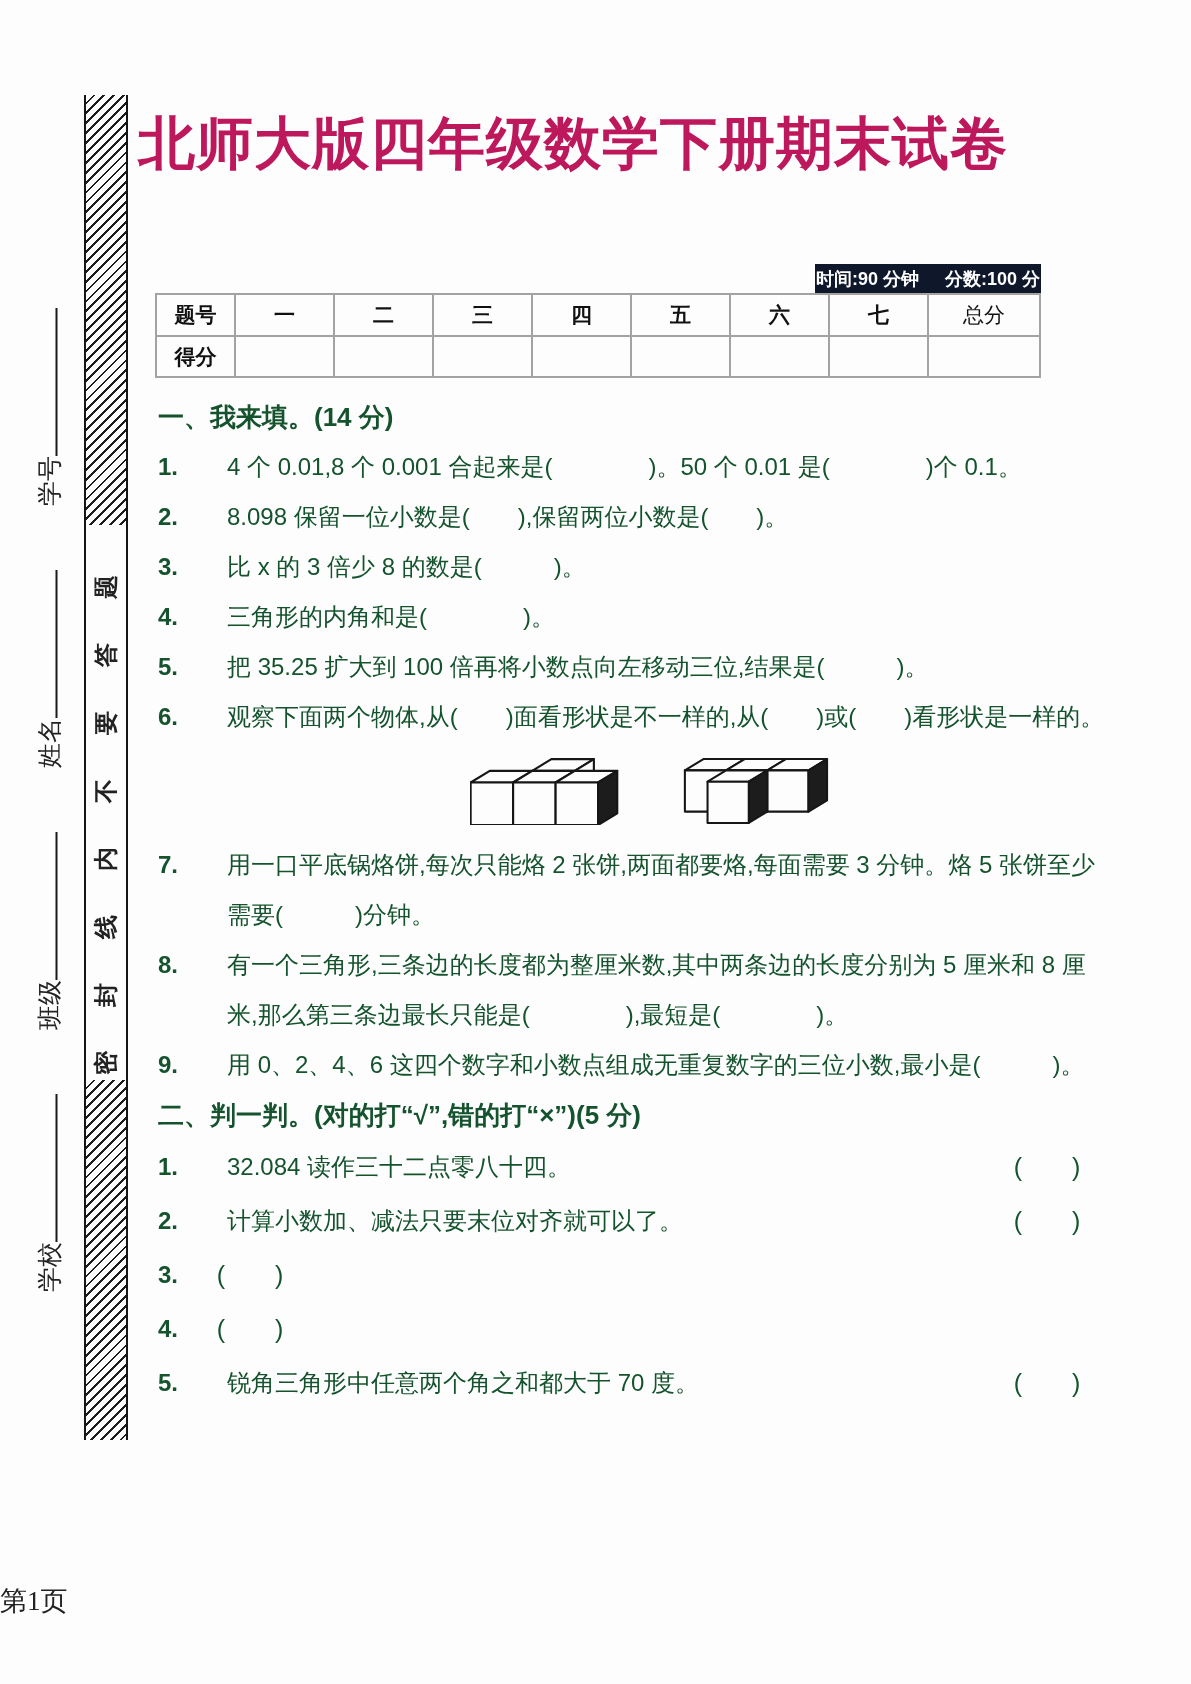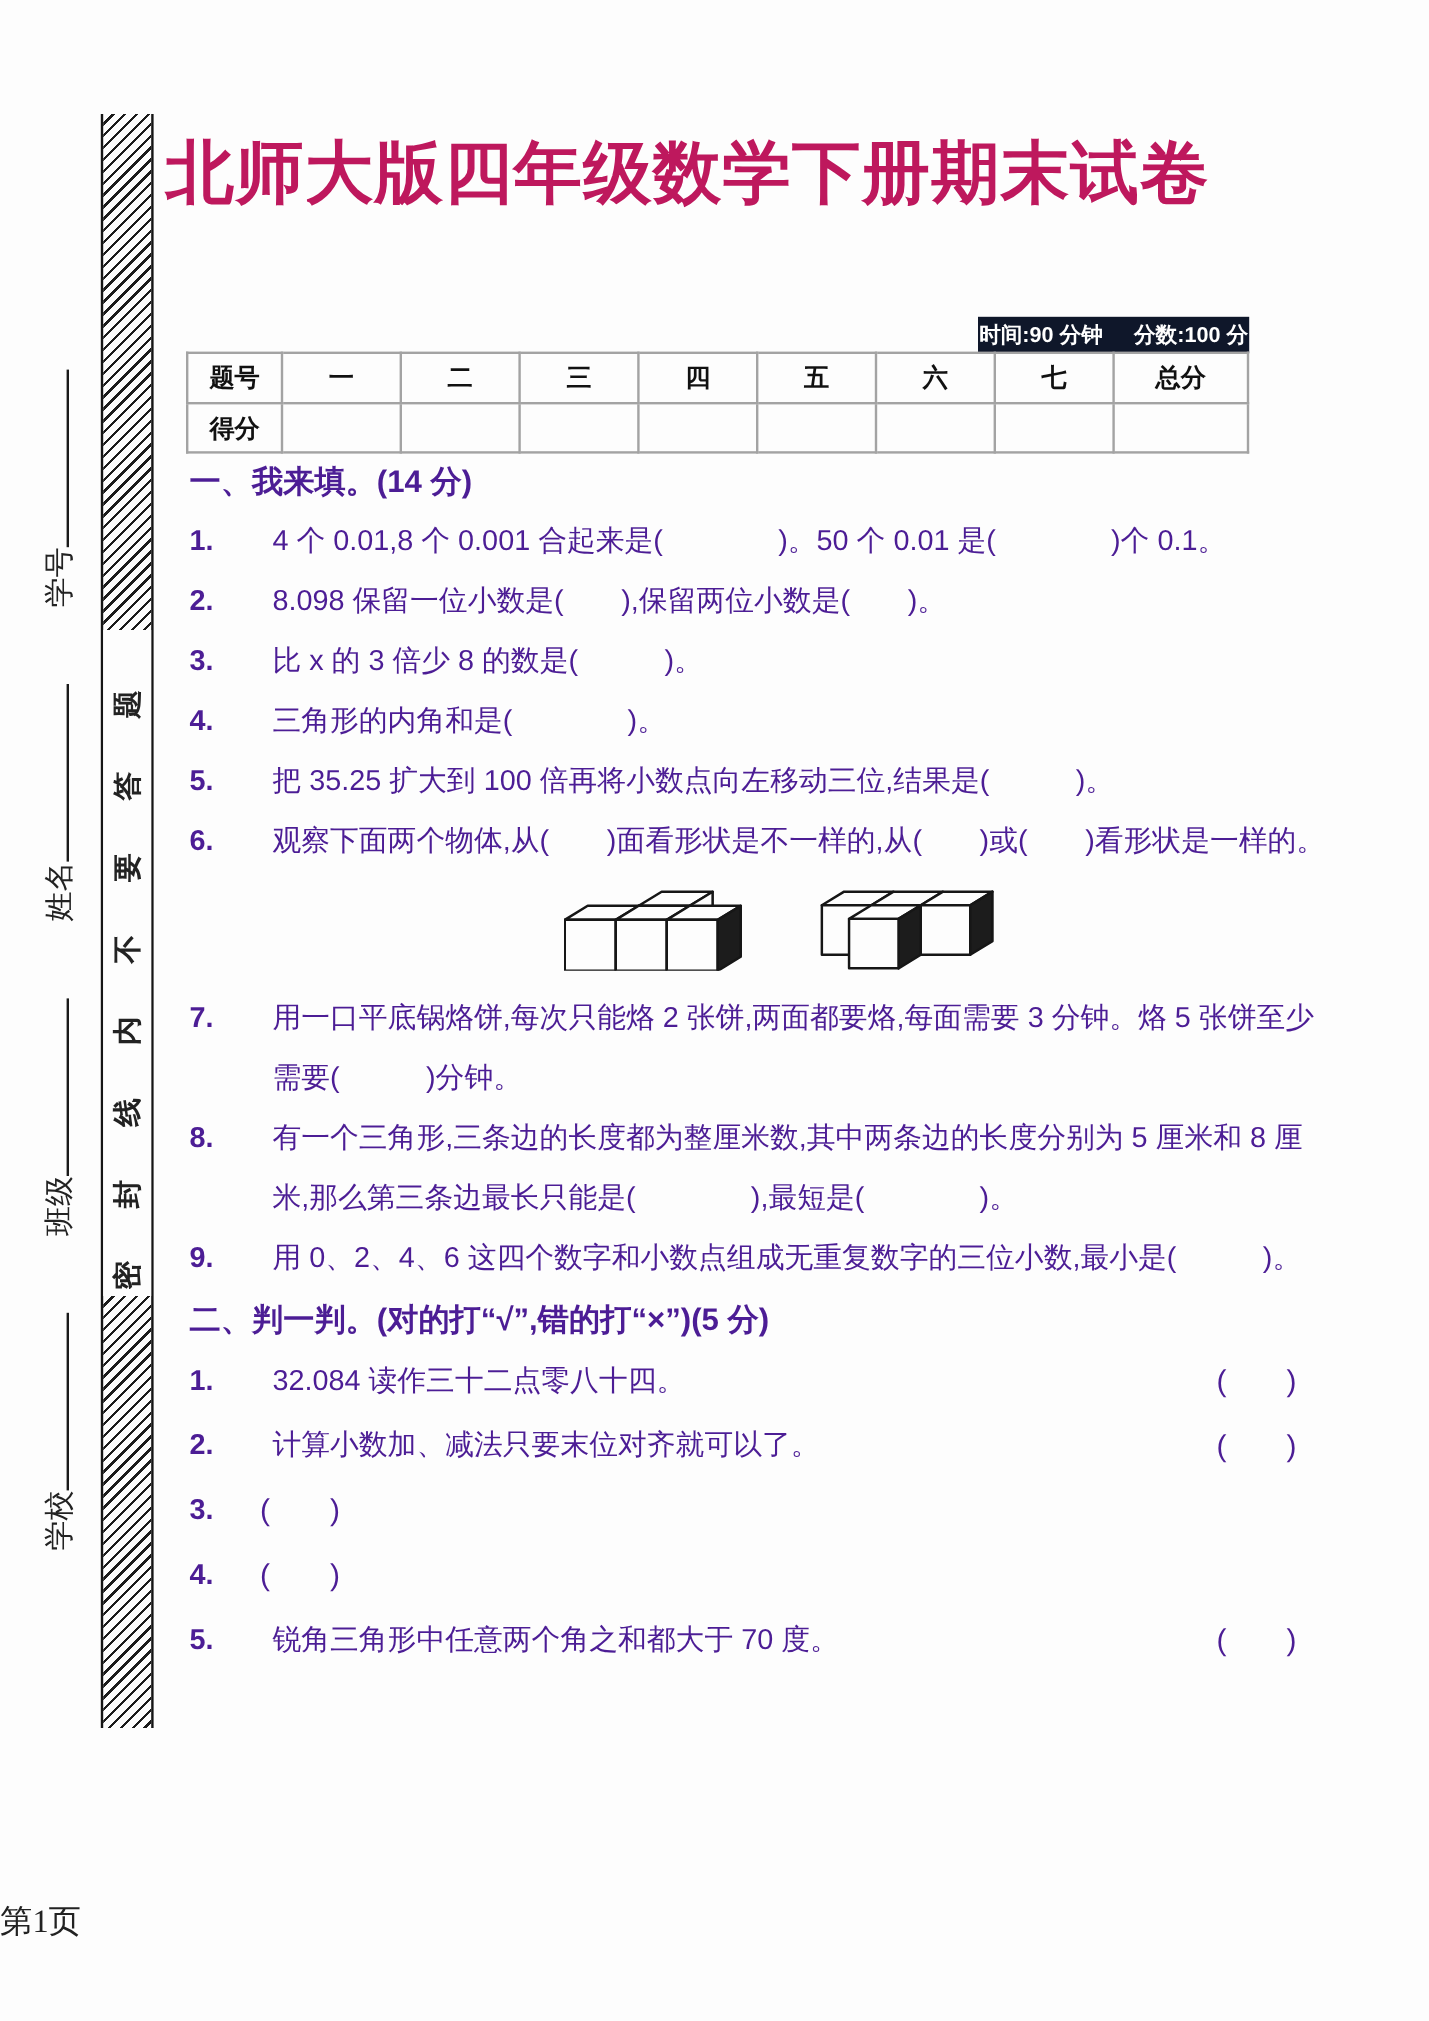--- a/index.html
+++ b/index.html
@@ -48,25 +48,25 @@
   
   .score-table{
     position:absolute;left:155px;top:293px;width:886px;border-collapse:collapse;
     font-size:21px;
   }
   .score-table td{border:2px solid #a3a3a3;text-align:center;padding:0;}
   .score-table tr:first-child td{height:40px;}
   .score-table tr:last-child td{height:39px;}
   .score-table .lab{font-weight:bold;width:77px;}
   .score-table .num{width:97px;font-weight:bold;}
-  .score-table .tot{font-weight:bold;margin-left:15px;}
+  .score-table .tot{font-weight:normal;margin-left:15px;}
   
   .main{
-    position:absolute;left:158px;top:376px;width:948px;
-    font-size:24px;line-height:50px;color:#4c1d95;
+    position:absolute;left:158px;top:392px;width:948px;
+    font-size:24px;line-height:50px;color:#14532d;
   }
   .sec-title{font-weight:bold;font-size:26px;}
   .q{display:flex;align-items:flex-start;}
   .q-no{width:33px;flex-shrink:0;font-weight:bold;}
   .q-text{flex:1;margin-left:36px;}
   .figure-row{display:flex;align-items:center;gap:62px;padding-left:312px;height:98px;}
   .judge .q{line-height:54px;}
   .t-blank{width:118px;flex-shrink:0;text-align:center;font-size:25px;}
   
   .page-footer{

